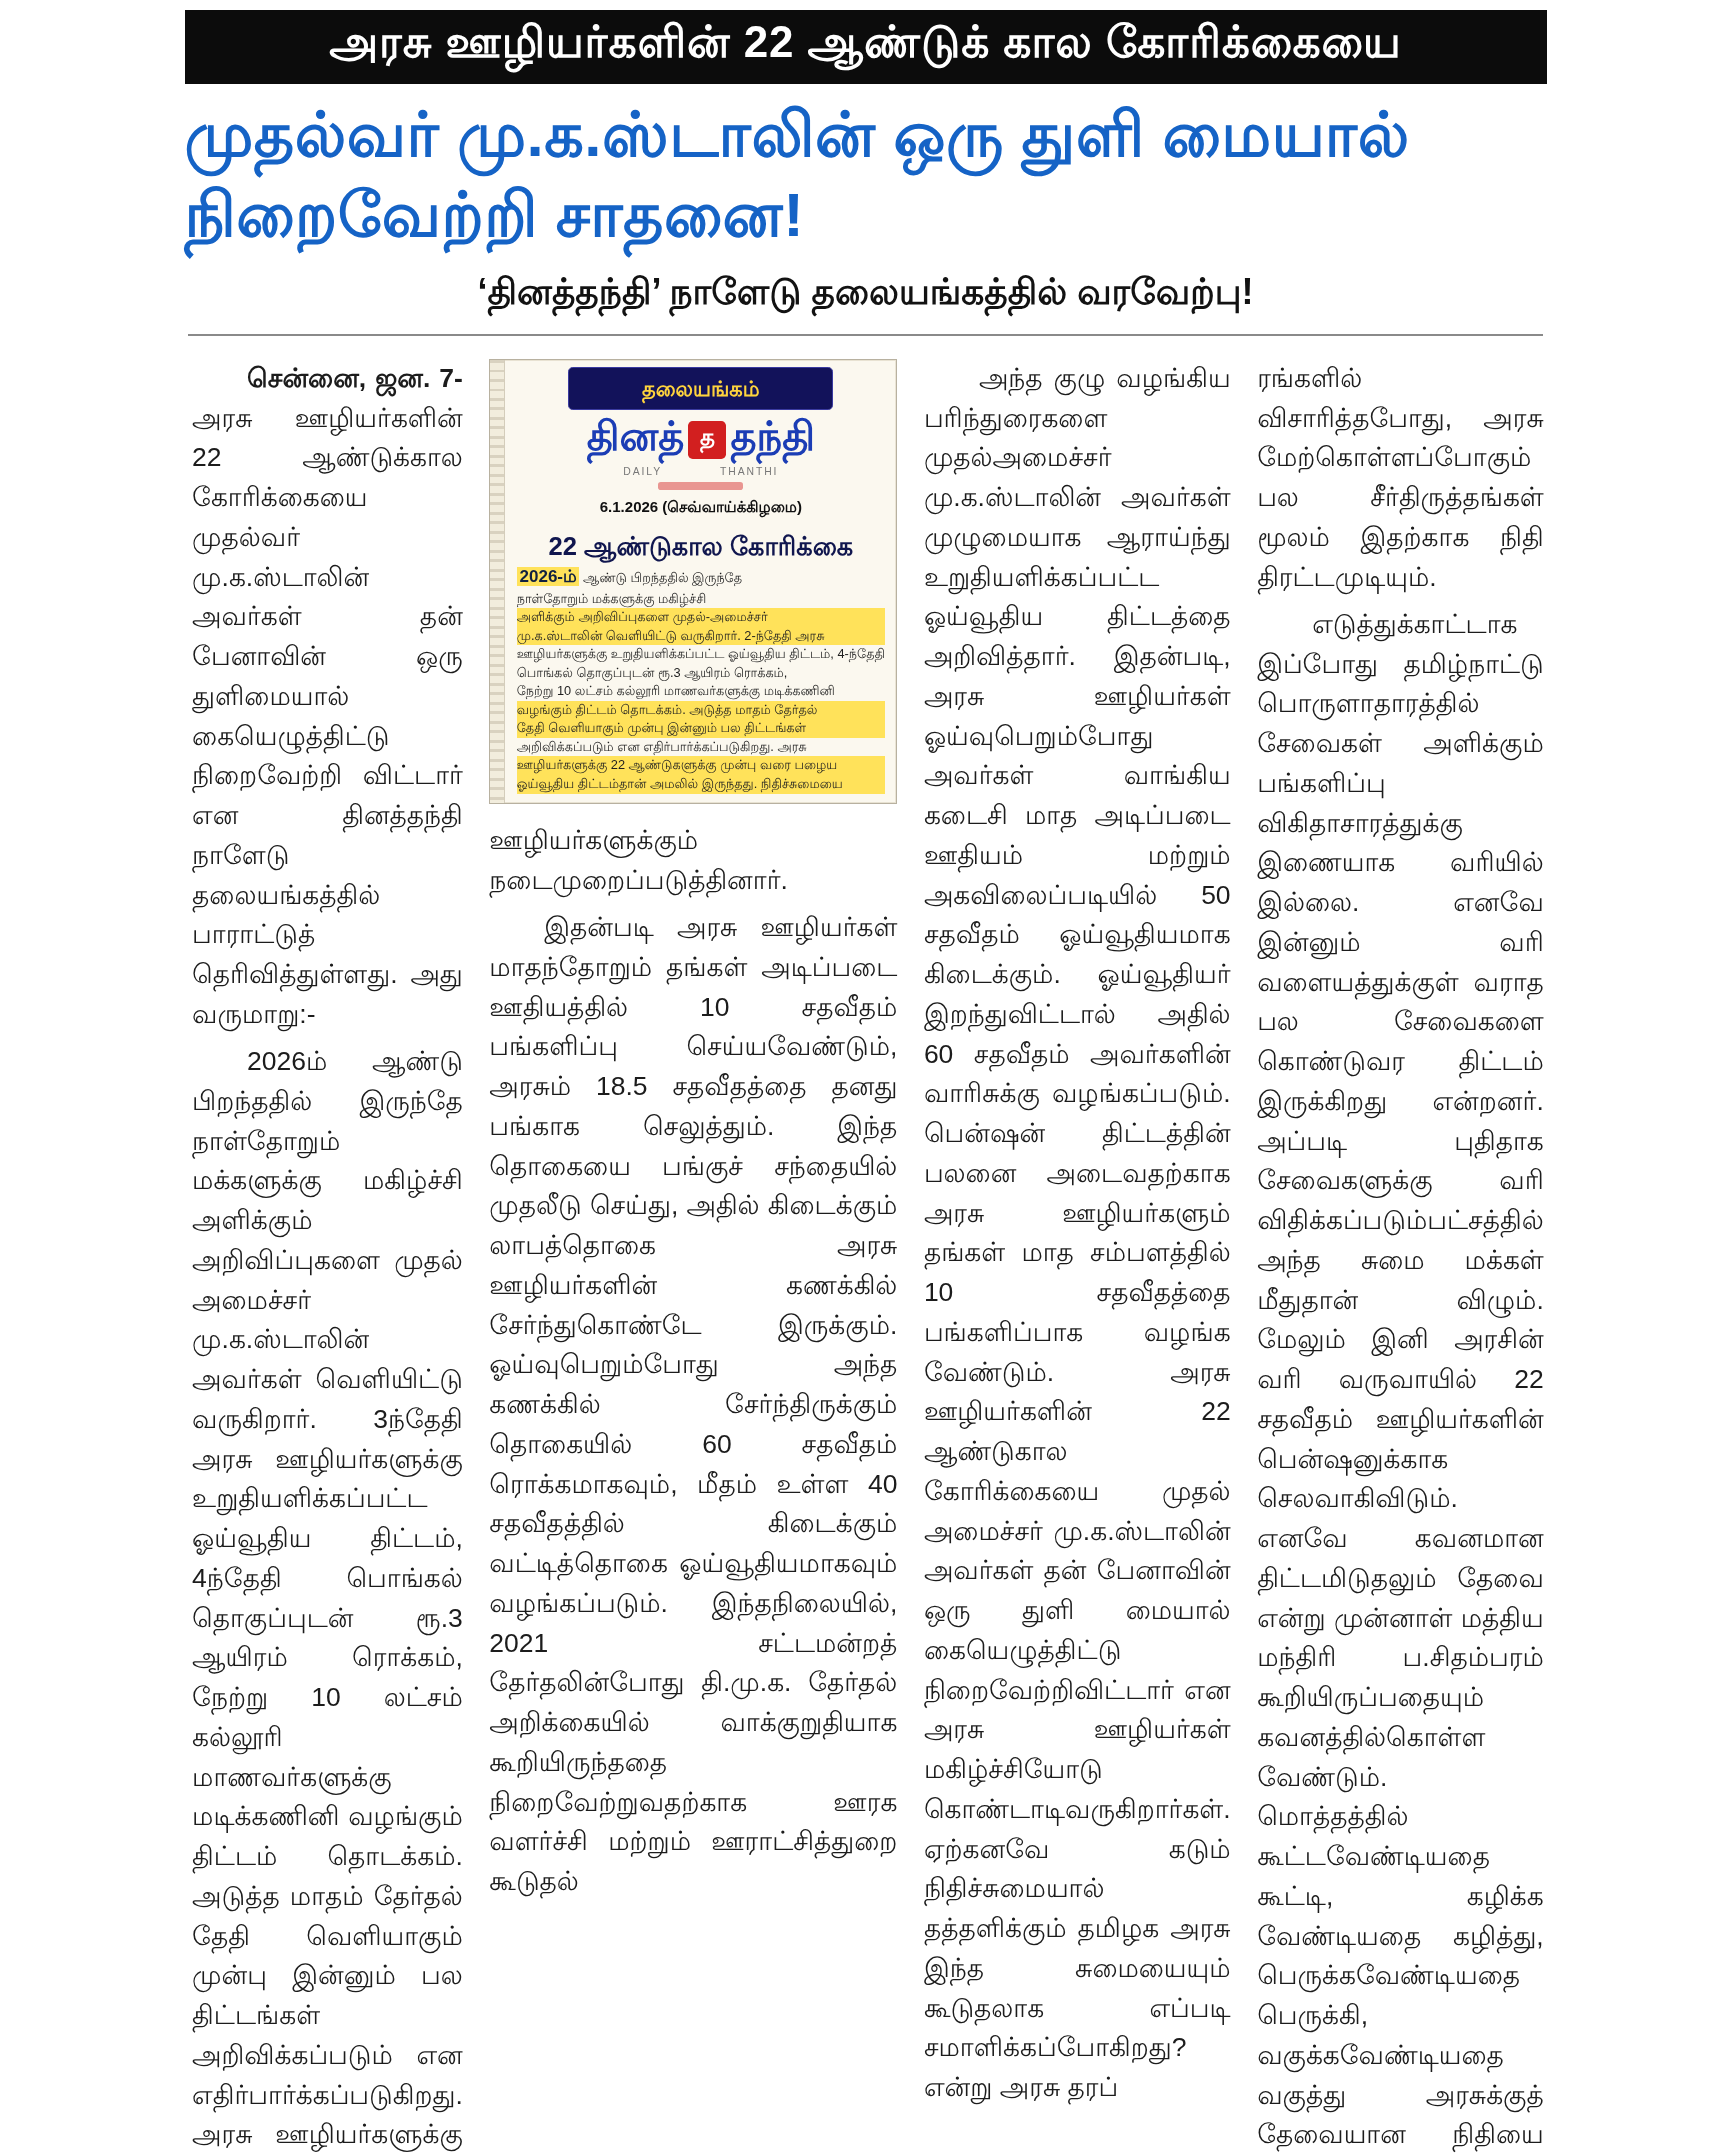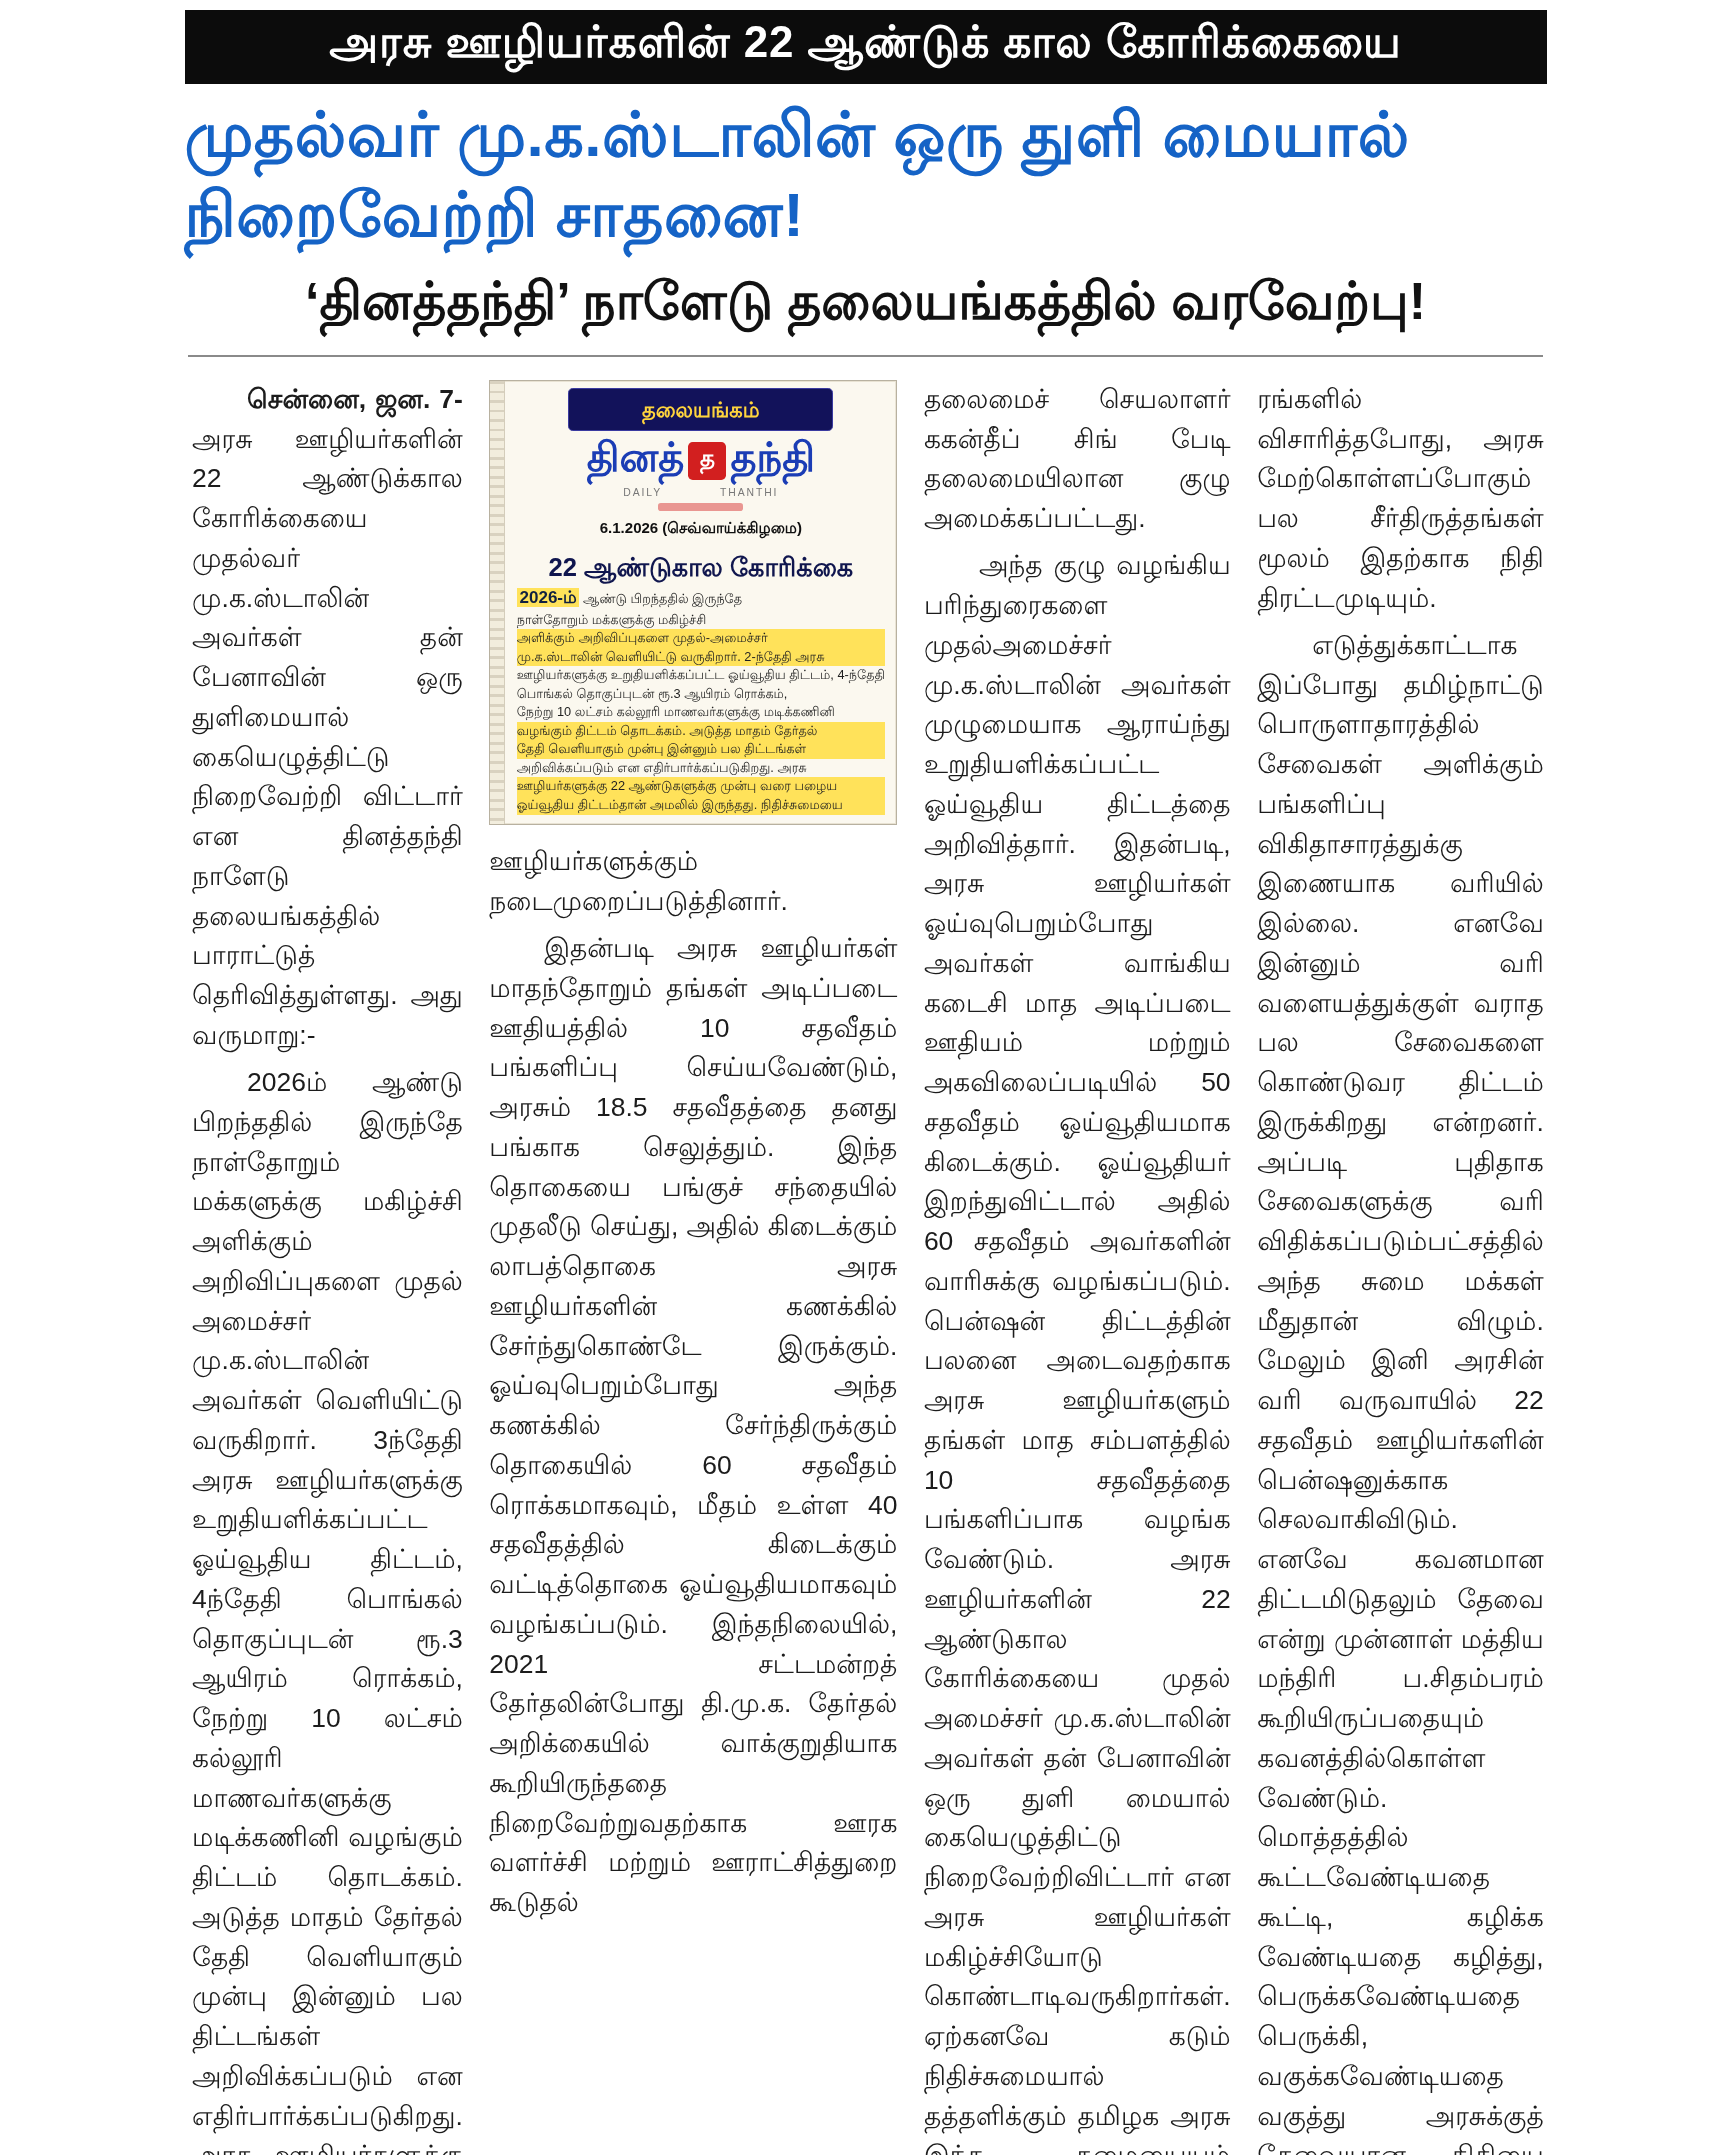--- a/index.html
+++ b/index.html
@@ -11,21 +11,21 @@
   }
   .kicker {
     background:#0c0c0c; color:#ffffff; text-align:center;
     font-size:44px; font-weight:700; padding:7.6px 9.5px 11.4px; letter-spacing:0.9px;
   }
   .headline {
     color:var(--headline-blue, #1563c6); text-align:left;
     font-size:62px; font-weight:800; padding:15px 0 3.8px; letter-spacing:0.5px;
   }
   .subheadline {
-    color:#121212; text-align:center; font-size:52px; font-weight:800;
+    color:#121212; text-align:center; font-size:36px; font-weight:800;
     padding:7.6px 0 17px; border-bottom:2.8px solid #8a8a8a; margin:0 3.8px;
   }
   .columns { display:flex; gap:26.5px; padding:23px 7.6px 0; }
   .col { flex:1 1 0; font-size:26.5px; line-height:1.5; text-align:justify; color:#1c1c1c; }
   .col p { margin-bottom:7.6px; }
   p.indent { text-indent:55px; }
   .dateline { font-weight:700; }
 
   
   .clip {
@@ -108,21 +108,20 @@
             <span class="line hl">ஊழியர்களுக்கு 22 ஆண்டுகளுக்கு முன்பு வரை பழைய</span>
             <span class="line hl">ஓய்வூதிய திட்டம்தான் அமலில் இருந்தது. நிதிச்சுமையை</span>
           </div>
         </div>
       </div>
       <p>ஊழியர்களுக்கும் நடைமுறைப்படுத்தினார்.</p>
       <p class="indent">இதன்படி அரசு ஊழியர்கள் மாதந்தோறும் தங்கள் அடிப்படை ஊதியத்தில் 10 சதவீதம் பங்களிப்பு செய்யவேண்டும், அரசும் 18.5 சதவீதத்தை தனது பங்காக செலுத்தும். இந்த தொகையை பங்குச் சந்தையில் முதலீடு செய்து, அதில் கிடைக்கும் லாபத்தொகை அரசு ஊழியர்களின் கணக்கில் சேர்ந்துகொண்டே இருக்கும். ஓய்வுபெறும்போது அந்த கணக்கில் சேர்ந்திருக்கும் தொகையில் 60 சதவீதம் ரொக்கமாகவும், மீதம் உள்ள 40 சதவீதத்தில் கிடைக்கும் வட்டித்தொகை ஓய்வூதியமாகவும் வழங்கப்படும். இந்தநிலையில், 2021 சட்டமன்றத் தேர்தலின்போது தி.மு.க. தேர்தல் அறிக்கையில் வாக்குறுதியாக கூறியிருந்ததை நிறைவேற்றுவதற்காக ஊரக வளர்ச்சி மற்றும் ஊராட்சித்துறை கூடுதல்</p>
     </div>
 
     <div class="col">
-      <p>தலைமைச் செயலாளர் ககன்தீப் சிங் பேடி தலைமையிலான குழு அமைக்கப்பட்டது.</p>
       <p class="indent">அந்த குழு வழங்கிய பரிந்துரைகளை முதல்அமைச்சர் மு.க.ஸ்டாலின் அவர்கள் முழுமையாக ஆராய்ந்து உறுதியளிக்கப்பட்ட ஓய்வூதிய திட்டத்தை அறிவித்தார். இதன்படி, அரசு ஊழியர்கள் ஓய்வுபெறும்போது அவர்கள் வாங்கிய கடைசி மாத அடிப்படை ஊதியம் மற்றும் அகவிலைப்படியில் 50 சதவீதம் ஓய்வூதியமாக கிடைக்கும். ஓய்வூதியர் இறந்துவிட்டால் அதில் 60 சதவீதம் அவர்களின் வாரிசுக்கு வழங்கப்படும். பென்ஷன் திட்டத்தின் பலனை அடைவதற்காக அரசு ஊழியர்களும் தங்கள் மாத சம்பளத்தில் 10 சதவீதத்தை பங்களிப்பாக வழங்க வேண்டும். அரசு ஊழியர்களின் 22 ஆண்டுகால கோரிக்கையை முதல் அமைச்சர் மு.க.ஸ்டாலின் அவர்கள் தன் பேனாவின் ஒரு துளி மையால் கையெழுத்திட்டு நிறைவேற்றிவிட்டார் என அரசு ஊழியர்கள் மகிழ்ச்சியோடு கொண்டாடிவருகிறார்கள். ஏற்கனவே கடும் நிதிச்சுமையால் தத்தளிக்கும் தமிழக அரசு இந்த சுமையையும் கூடுதலாக எப்படி சமாளிக்கப்போகிறது? என்று அரசு தரப்</p>
     </div>
 
     <div class="col">
       <p>ரங்களில் விசாரித்தபோது, அரசு மேற்கொள்ளப்போகும் பல சீர்திருத்தங்கள் மூலம் இதற்காக நிதி திரட்டமுடியும்.</p>
       <p class="indent">எடுத்துக்காட்டாக இப்போது தமிழ்நாட்டு பொருளாதாரத்தில் சேவைகள் அளிக்கும் பங்களிப்பு விகிதாசாரத்துக்கு இணையாக வரியில் இல்லை. எனவே இன்னும் வரி வளையத்துக்குள் வராத பல சேவைகளை கொண்டுவர திட்டம் இருக்கிறது என்றனர். அப்படி புதிதாக சேவைகளுக்கு வரி விதிக்கப்படும்பட்சத்தில் அந்த சுமை மக்கள் மீதுதான் விழும். மேலும் இனி அரசின் வரி வருவாயில் 22 சதவீதம் ஊழியர்களின் பென்ஷனுக்காக செலவாகிவிடும். எனவே கவனமான திட்டமிடுதலும் தேவை என்று முன்னாள் மத்திய மந்திரி ப.சிதம்பரம் கூறியிருப்பதையும் கவனத்தில்கொள்ள வேண்டும். மொத்தத்தில் கூட்டவேண்டியதை கூட்டி, கழிக்க வேண்டியதை கழித்து, பெருக்கவேண்டியதை பெருக்கி, வகுக்கவேண்டியதை வகுத்து அரசுக்குத் தேவையான நிதியை திரட்டி விடுவோம் என உறுதிபட கூறுகிறார் நிதித்துறை கூடுதல் தலைமைச் செயலாளர் உதயச்சந்திரன்.</p>
       <p class="indent">இவ்வாறு அத்தலையங்கத்தில் குறிப்பிடப்பட்டுள்ளது.</p>
     </div>
 
   </div>

